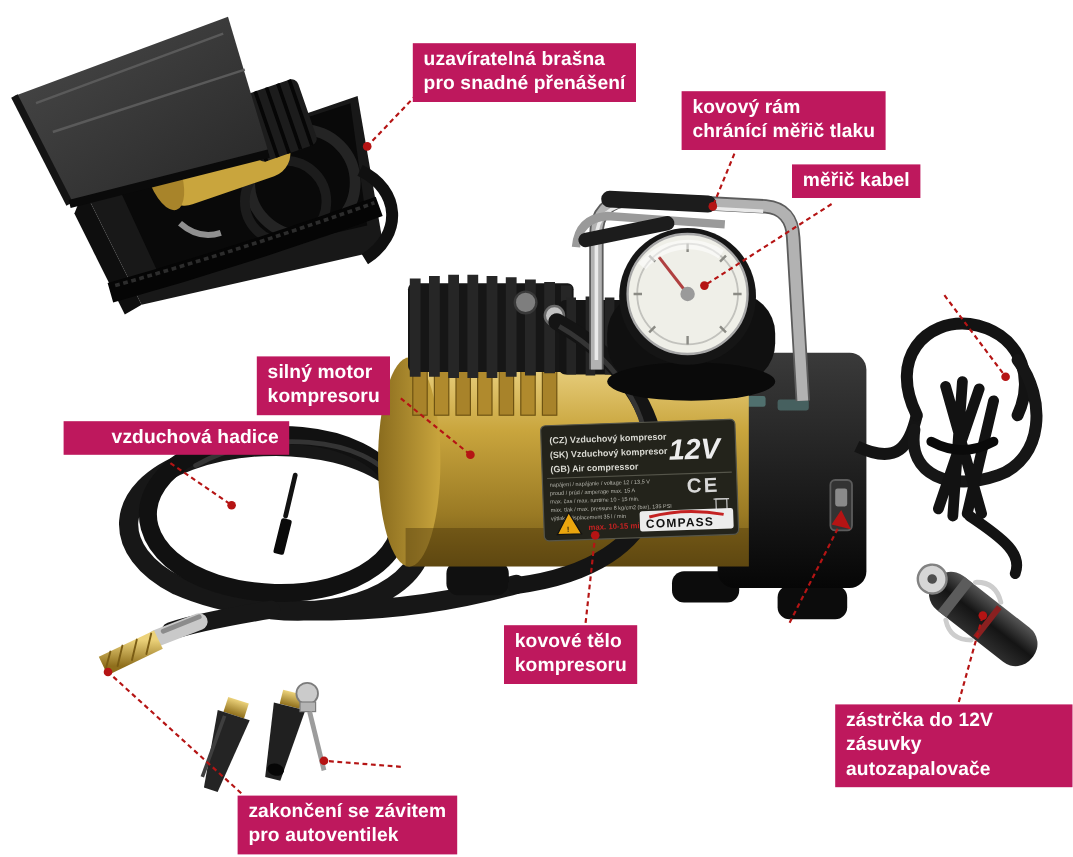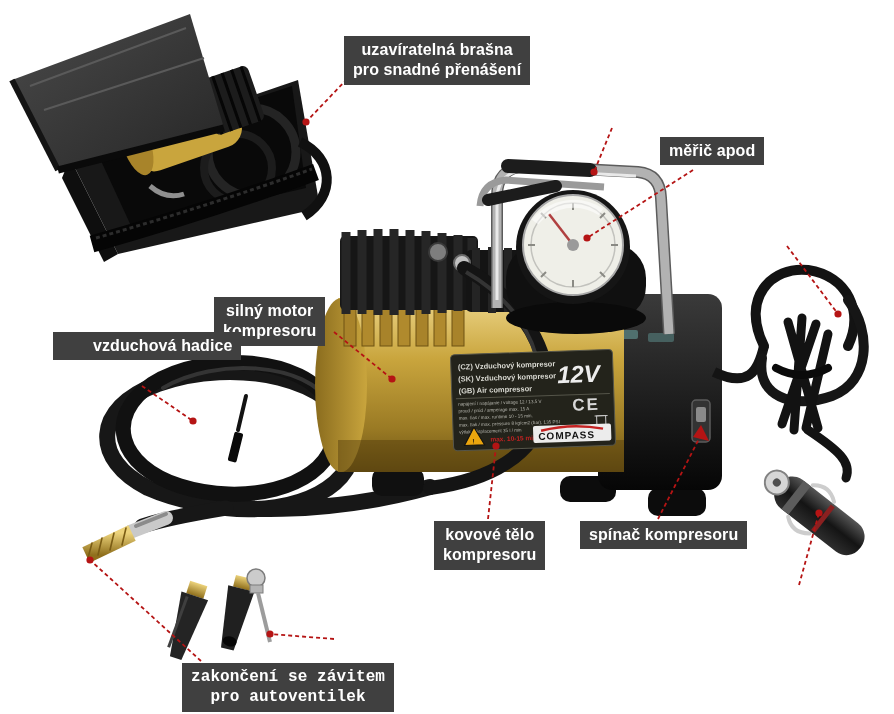--- a/index.html
+++ b/index.html
@@ -2,23 +2,23 @@
 <html><head>
 <meta charset="utf-8">
 <style>
   html,body{margin:0;padding:0;background:#fff;}
   .stage{
     position:relative;width:894px;height:714px;background:#ffffff;overflow:hidden;
     font-family:"Liberation Sans",sans-serif;
   }
   .stage svg{position:absolute;left:0;top:0;}
   .callout{
-    position:absolute;background:#404040;color:#ffffff;
+    position:absolute;background:#be185d;color:#ffffff;
     font:700 16px/1.28 "Liberation Sans",sans-serif;
-    padding:4px 9px;text-align:center;white-space:pre-line;letter-spacing:.1px;
+    padding:4px 9px;white-space:pre-line;letter-spacing:.1px;
     z-index:3;
   }
   .leaders{z-index:2;pointer-events:none;}
   .illus{z-index:1;}
 </style>
 </head>
 <body>
 
 <div class="stage">
 
@@ -252,23 +252,26 @@
       <circle cx="496" cy="446" r="3.6"></circle>
       <circle cx="819" cy="513" r="3.6"></circle>
       <circle cx="270" cy="634" r="3.6"></circle>
       <circle cx="90" cy="560" r="3.6"></circle>
       <polygon points="701,425 709,441 693,437"></polygon>
     </g>
   </svg>
 
   <div class="callout" style="left:344px;top:36px;">uzavíratelná brašna
 pro snadné přenášení</div>
-  <div class="callout" style="left:660px;top:137px;">měřič apod</div>
+  <div class="callout" style="left:568px;top:76px;">kovový rám
+chránící měřič tlaku</div>
+  <div class="callout" style="left:660px;top:137px;">měřič kabel</div>
   <div class="callout" style="left:214px;top:297px;">silný motor
 kompresoru</div>
-  <div class="callout" style="left:53px;top:332px;padding-left:40px;">vzduchová hadice</div>
-  <div class="callout" style="left:434px;top:521px;">kovové tělo
+  <div class="callout" style="left:53px;top:351px;padding-left:40px;">vzduchová hadice</div>
+  <div class="callout" style="left:420px;top:521px;">kovové tělo
 kompresoru</div>
-  <div class="callout" style="left:580px;top:521px;">spínač kompresoru</div>
-  <div class="callout" style="left:182px;top:663px;font-family:Liberation Mono, monospace;">zakončení se závitem
+  <div class="callout" style="left:696px;top:587px;">zástrčka do 12V
+zásuvky autozapalovače</div>
+  <div class="callout" style="left:198px;top:663px;">zakončení se závitem
 pro autoventilek</div>
 
 </div>
 
 </body></html>

